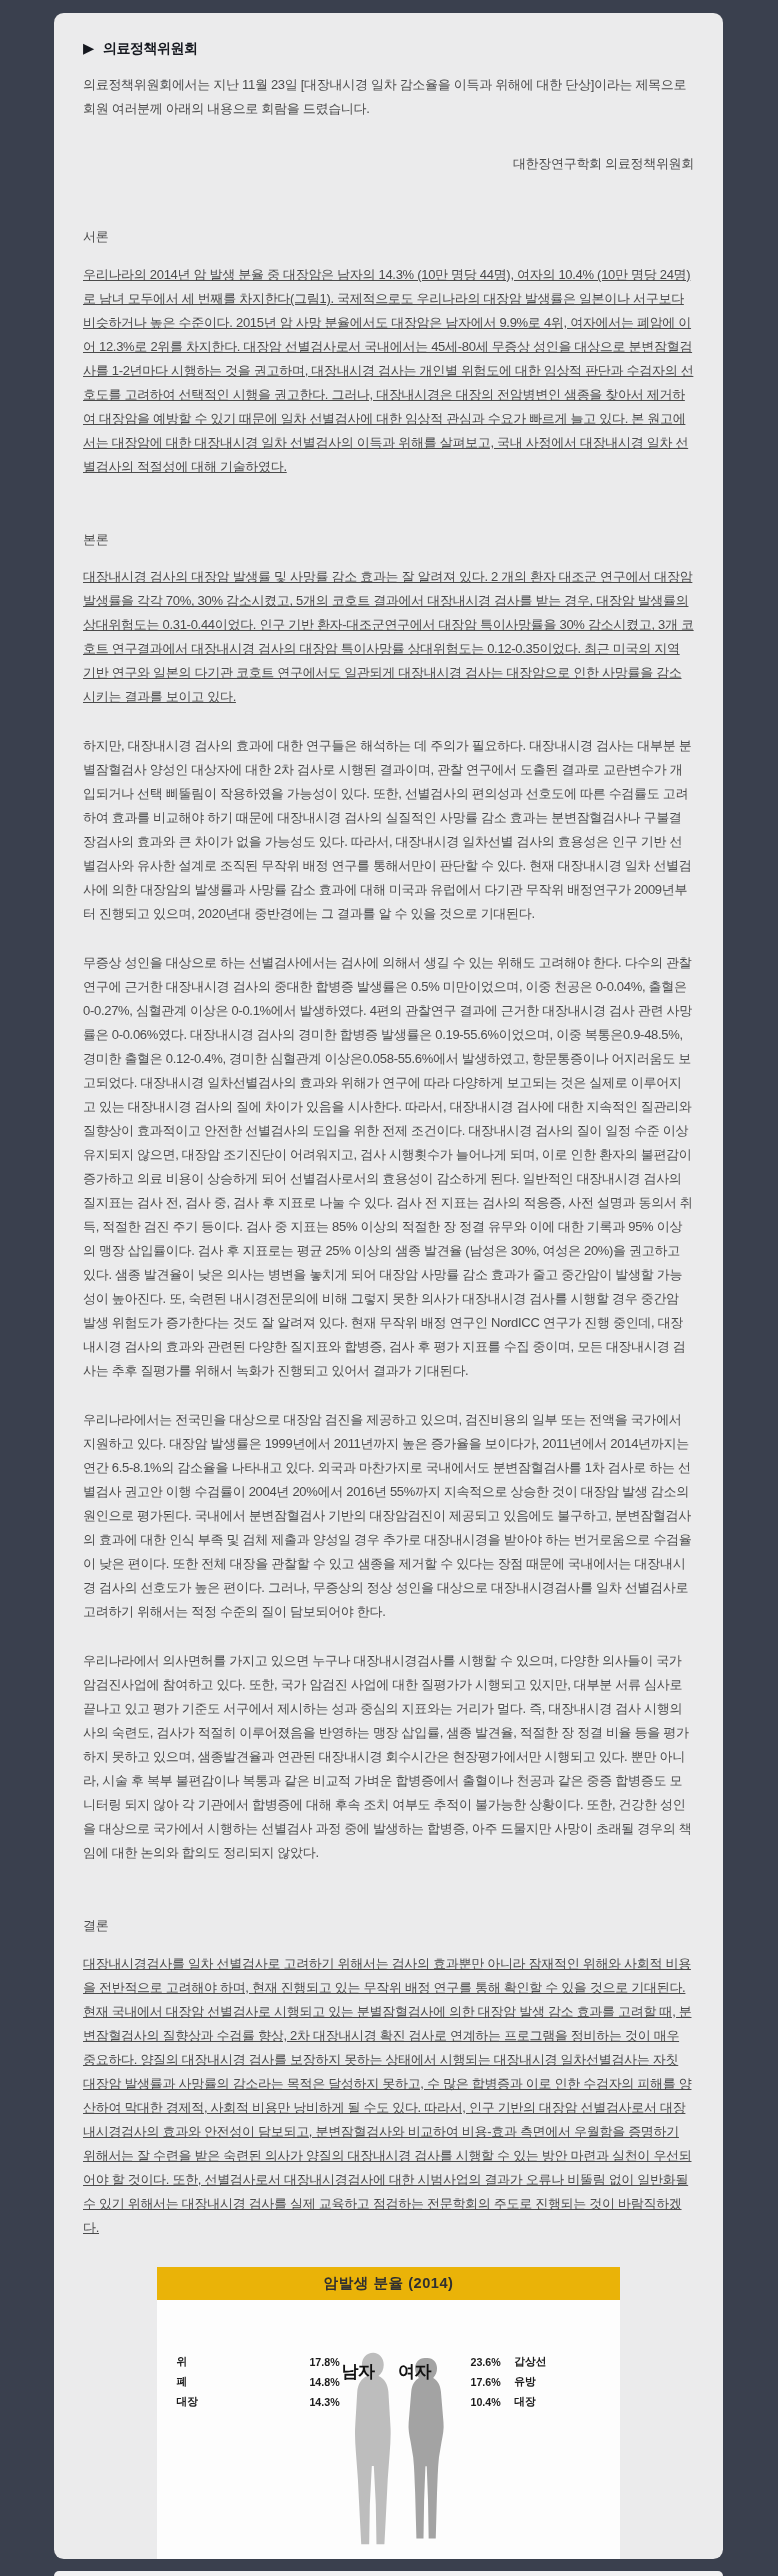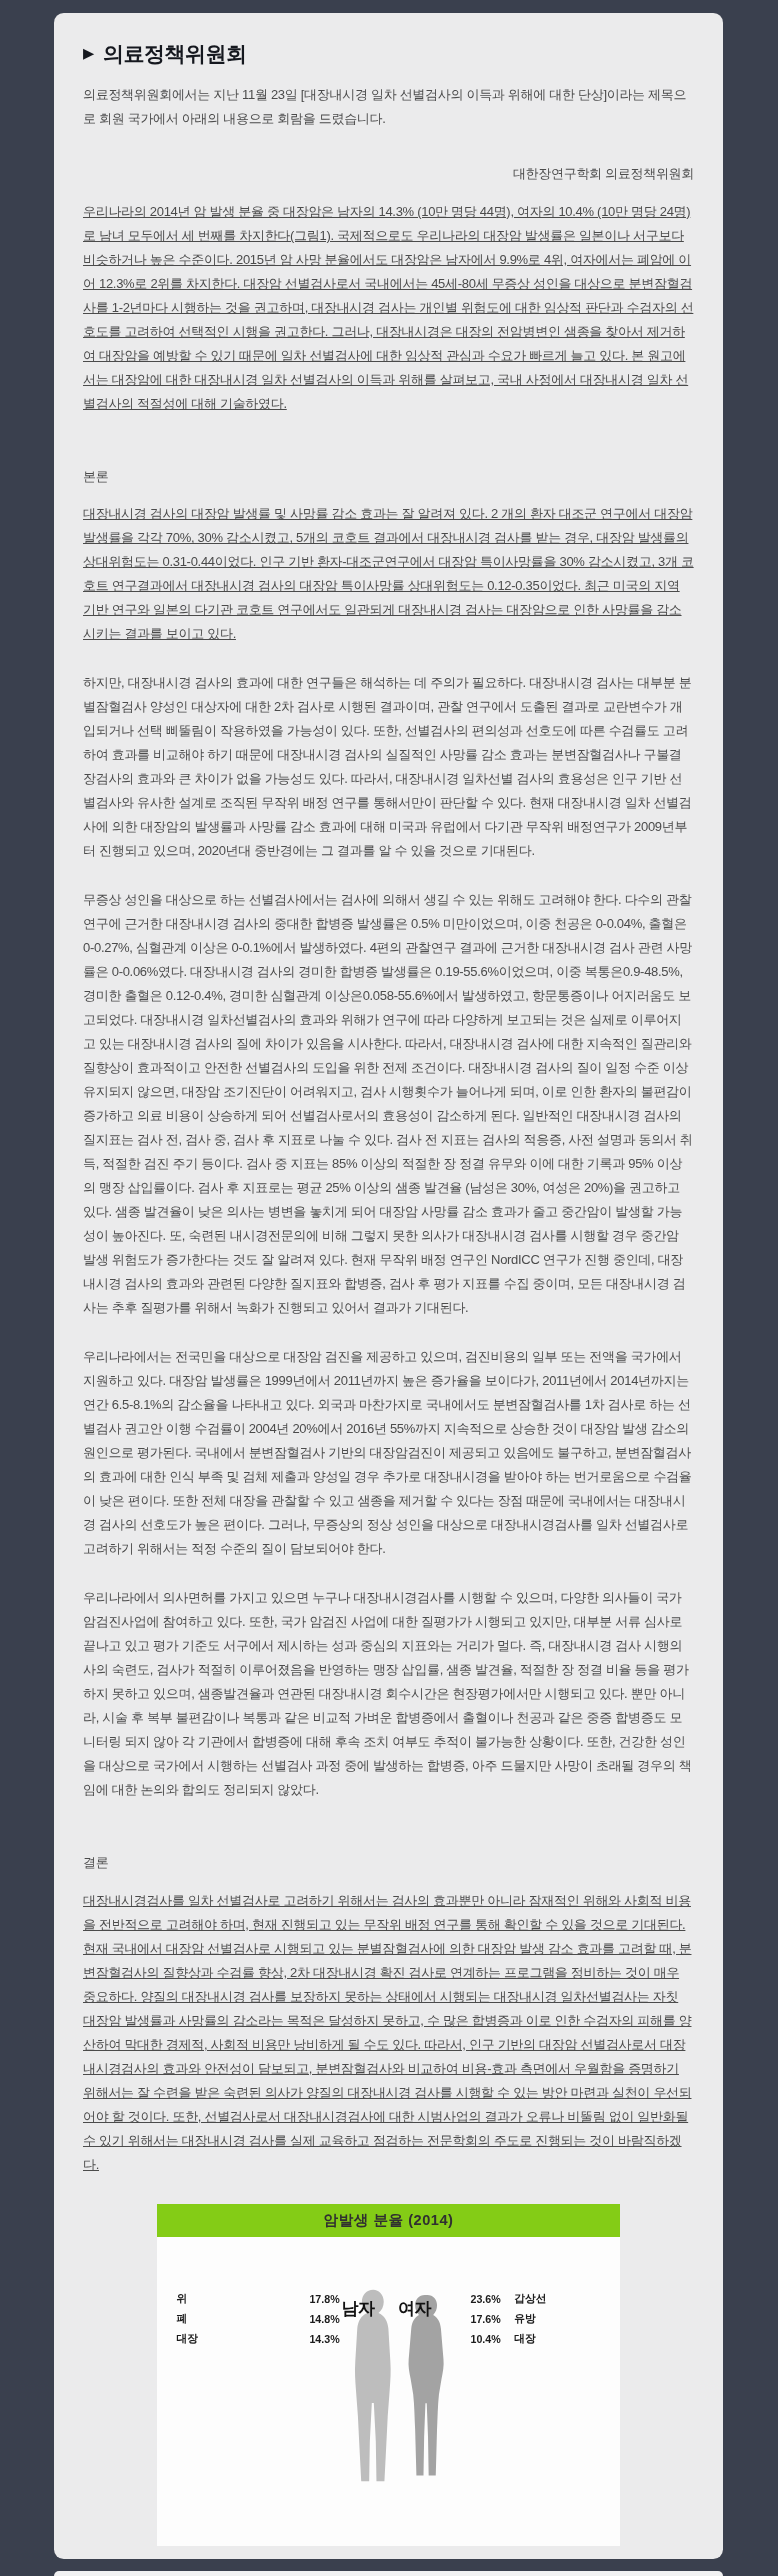--- a/index.html
+++ b/index.html
@@ -8,40 +8,40 @@
     background:#3a404e;
     font-family:"Liberation Sans","DejaVu Sans",sans-serif;
   }
   .card{
     position:absolute;left:54px;top:12.6px;width:669px;height:2546px;
     background:#ebebec;border-radius:9.7px;box-sizing:border-box;
     padding:27px 29px 0 29px;overflow:hidden;
   }
   .doc-header{display:flex;align-items:center;gap:8.8px;margin-bottom:15.6px;}
   .arrow{color:#15181f;font-size:14.6px;line-height:1;}
-  .doc-header .htitle{font-size:21px;font-weight:bold;color:#15181f;letter-spacing:-0.5px;}
+  .doc-header .htitle{font-size:14px;font-weight:bold;color:#15181f;letter-spacing:-0.5px;}
   p{margin:0;}
   .body-text{
     font-size:13px;line-height:24px;color:#4b4b4b;letter-spacing:-0.3px;
     text-align:left;
   }
   .intro{margin-bottom:0;}
   .doc-title{text-align:center;margin-top:25px;}
   .byline{text-align:right;margin-top:31px;}
   .sec-head{margin-top:49px;}
   .sec-par{margin-top:13.6px;text-decoration:underline;}
   .par-gap{margin-top:25px;}
   .fig-caption{margin-top:51px;}
   
   .chart{
     width:463px;margin:27px auto 0 auto;background:#fdfdfd;
     box-sizing:border-box;
   }
   .chart-bar{
-    height:33px;background:#84cc16;display:flex;align-items:center;justify-content:center;
+    height:33px;background:#eab308;display:flex;align-items:center;justify-content:center;
     font-size:14.6px;font-weight:bold;color:#303030;letter-spacing:0.5px;
   }
   .chart-body{position:relative;display:flex;align-items:flex-start;padding:17.5px 15.6px 0 19.5px;min-height:292px;}
   .ctable{font-size:10.7px;font-weight:bold;color:#1c1c1c;}
   .ctable.left{width:167px;padding-top:35px;}
   .ctable.right{width:146px;padding-top:35px;margin-left:9.7px;}
   .crow{display:flex;align-items:center;height:20px;}
   .crow .clabel{flex:1;}
   .crow .cval{width:43px;text-align:right;}
   .crow.rrow .cval{width:39px;margin-right:13.6px;}
@@ -62,25 +62,26 @@
 </head>
 <body>
 
 <div class="card">
 
   <div class="doc-header">
     <span class="arrow">▶</span>
     <span class="htitle">의료정책위원회</span>
   </div>
 
-  <p class="body-text intro">의료정책위원회에서는 지난 11월 23일 [대장내시경 일차 선별검사의 이득과 위해에 대한 단상]이라는 제목으로 회원 국가에서 아래의 내용으로 회람을 드렸습니다.</p>
+  <p class="body-text intro">의료정책위원회에서는 지난 11월 23일 [대장내시경 일차 감소율을 이득과 위해에 대한 단상]이라는 제목으로 회원 여러분께 아래의 내용으로 회람을 드렸습니다.</p>
 
 
   <p class="body-text byline">대한장연구학회 의료정책위원회</p>
 
+  <p class="body-text sec-head">서론</p>
   <p class="body-text sec-par">우리나라의 2014년 암 발생 분율 중 대장암은 남자의 14.3% (10만 명당 44명), 여자의 10.4% (10만 명당 24명)로 남녀 모두에서 세 번째를 차지한다(그림1). 국제적으로도 우리나라의 대장암 발생률은 일본이나 서구보다 비슷하거나 높은 수준이다. 2015년 암 사망 분율에서도 대장암은 남자에서 9.9%로 4위, 여자에서는 폐암에 이어 12.3%로 2위를 차지한다. 대장암 선별검사로서 국내에서는 45세-80세 무증상 성인을 대상으로 분변잠혈검사를 1-2년마다 시행하는 것을 권고하며, 대장내시경 검사는 개인별 위험도에 대한 임상적 판단과 수검자의 선호도를 고려하여 선택적인 시행을 권고한다. 그러나, 대장내시경은 대장의 전암병변인 샘종을 찾아서 제거하여 대장암을 예방할 수 있기 때문에 일차 선별검사에 대한 임상적 관심과 수요가 빠르게 늘고 있다. 본 원고에서는 대장암에 대한 대장내시경 일차 선별검사의 이득과 위해를 살펴보고, 국내 사정에서 대장내시경 일차 선별검사의 적절성에 대해 기술하였다.</p>
 
   <p class="body-text sec-head">본론</p>
   <p class="body-text sec-par">대장내시경 검사의 대장암 발생률 및 사망률 감소 효과는 잘 알려져 있다. 2 개의 환자 대조군 연구에서 대장암 발생률을 각각 70%, 30% 감소시켰고, 5개의 코호트 결과에서 대장내시경 검사를 받는 경우, 대장암 발생률의 상대위험도는 0.31-0.44이었다. 인구 기반 환자-대조군연구에서 대장암 특이사망률을 30% 감소시켰고, 3개 코호트 연구결과에서 대장내시경 검사의 대장암 특이사망률 상대위험도는 0.12-0.35이었다. 최근 미국의 지역 기반 연구와 일본의 다기관 코호트 연구에서도 일관되게 대장내시경 검사는 대장암으로 인한 사망률을 감소시키는 결과를 보이고 있다.</p>
   <p class="body-text par-gap">하지만, 대장내시경 검사의 효과에 대한 연구들은 해석하는 데 주의가 필요하다. 대장내시경 검사는 대부분 분별잠혈검사 양성인 대상자에 대한 2차 검사로 시행된 결과이며, 관찰 연구에서 도출된 결과로 교란변수가 개입되거나 선택 삐뚤림이 작용하였을 가능성이 있다. 또한, 선별검사의 편의성과 선호도에 따른 수검률도 고려하여 효과를 비교해야 하기 때문에 대장내시경 검사의 실질적인 사망률 감소 효과는 분변잠혈검사나 구불결장검사의 효과와 큰 차이가 없을 가능성도 있다. 따라서, 대장내시경 일차선별 검사의 효용성은 인구 기반 선별검사와 유사한 설계로 조직된 무작위 배정 연구를 통해서만이 판단할 수 있다. 현재 대장내시경 일차 선별검사에 의한 대장암의 발생률과 사망률 감소 효과에 대해 미국과 유럽에서 다기관 무작위 배정연구가 2009년부터 진행되고 있으며, 2020년대 중반경에는 그 결과를 알 수 있을 것으로 기대된다.</p>
   <p class="body-text par-gap">무증상 성인을 대상으로 하는 선별검사에서는 검사에 의해서 생길 수 있는 위해도 고려해야 한다. 다수의 관찰연구에 근거한 대장내시경 검사의 중대한 합병증 발생률은 0.5% 미만이었으며, 이중 천공은 0-0.04%, 출혈은 0-0.27%, 심혈관계 이상은 0-0.1%에서 발생하였다. 4편의 관찰연구 결과에 근거한 대장내시경 검사 관련 사망률은 0-0.06%였다. 대장내시경 검사의 경미한 합병증 발생률은 0.19-55.6%이었으며, 이중 복통은0.9-48.5%, 경미한 출혈은 0.12-0.4%, 경미한 심혈관계 이상은0.058-55.6%에서 발생하였고, 항문통증이나 어지러움도 보고되었다. 대장내시경 일차선별검사의 효과와 위해가 연구에 따라 다양하게 보고되는 것은 실제로 이루어지고 있는 대장내시경 검사의 질에 차이가 있음을 시사한다. 따라서, 대장내시경 검사에 대한 지속적인 질관리와 질향상이 효과적이고 안전한 선별검사의 도입을 위한 전제 조건이다. 대장내시경 검사의 질이 일정 수준 이상 유지되지 않으면, 대장암 조기진단이 어려워지고, 검사 시행횟수가 늘어나게 되며, 이로 인한 환자의 불편감이 증가하고 의료 비용이 상승하게 되어 선별검사로서의 효용성이 감소하게 된다. 일반적인 대장내시경 검사의 질지표는 검사 전, 검사 중, 검사 후 지표로 나눌 수 있다. 검사 전 지표는 검사의 적응증, 사전 설명과 동의서 취득, 적절한 검진 주기 등이다. 검사 중 지표는 85% 이상의 적절한 장 정결 유무와 이에 대한 기록과 95% 이상의 맹장 삽입률이다. 검사 후 지표로는 평균 25% 이상의 샘종 발견율 (남성은 30%, 여성은 20%)을 권고하고 있다. 샘종 발견율이 낮은 의사는 병변을 놓치게 되어 대장암 사망률 감소 효과가 줄고 중간암이 발생할 가능성이 높아진다. 또, 숙련된 내시경전문의에 비해 그렇지 못한 의사가 대장내시경 검사를 시행할 경우 중간암 발생 위험도가 증가한다는 것도 잘 알려져 있다. 현재 무작위 배정 연구인 NordICC 연구가 진행 중인데, 대장내시경 검사의 효과와 관련된 다양한 질지표와 합병증, 검사 후 평가 지표를 수집 중이며, 모든 대장내시경 검사는 추후 질평가를 위해서 녹화가 진행되고 있어서 결과가 기대된다.</p>
   <p class="body-text par-gap">우리나라에서는 전국민을 대상으로 대장암 검진을 제공하고 있으며, 검진비용의 일부 또는 전액을 국가에서 지원하고 있다. 대장암 발생률은 1999년에서 2011년까지 높은 증가율을 보이다가, 2011년에서 2014년까지는 연간 6.5-8.1%의 감소율을 나타내고 있다. 외국과 마찬가지로 국내에서도 분변잠혈검사를 1차 검사로 하는 선별검사 권고안 이행 수검률이 2004년 20%에서 2016년 55%까지 지속적으로 상승한 것이 대장암 발생 감소의 원인으로 평가된다. 국내에서 분변잠혈검사 기반의 대장암검진이 제공되고 있음에도 불구하고, 분변잠혈검사의 효과에 대한 인식 부족 및 검체 제출과 양성일 경우 추가로 대장내시경을 받아야 하는 번거로움으로 수검율이 낮은 편이다. 또한 전체 대장을 관찰할 수 있고 샘종을 제거할 수 있다는 장점 때문에 국내에서는 대장내시경 검사의 선호도가 높은 편이다. 그러나, 무증상의 정상 성인을 대상으로 대장내시경검사를 일차 선별검사로 고려하기 위해서는 적정 수준의 질이 담보되어야 한다.</p>
   <p class="body-text par-gap">우리나라에서 의사면허를 가지고 있으면 누구나 대장내시경검사를 시행할 수 있으며, 다양한 의사들이 국가 암검진사업에 참여하고 있다. 또한, 국가 암검진 사업에 대한 질평가가 시행되고 있지만, 대부분 서류 심사로 끝나고 있고 평가 기준도 서구에서 제시하는 성과 중심의 지표와는 거리가 멀다. 즉, 대장내시경 검사 시행의사의 숙련도, 검사가 적절히 이루어졌음을 반영하는 맹장 삽입률, 샘종 발견율, 적절한 장 정결 비율 등을 평가하지 못하고 있으며, 샘종발견율과 연관된 대장내시경 회수시간은 현장평가에서만 시행되고 있다. 뿐만 아니라, 시술 후 복부 불편감이나 복통과 같은 비교적 가벼운 합병증에서 출혈이나 천공과 같은 중증 합병증도 모니터링 되지 않아 각 기관에서 합병증에 대해 후속 조치 여부도 추적이 불가능한 상황이다. 또한, 건강한 성인을 대상으로 국가에서 시행하는 선별검사 과정 중에 발생하는 합병증, 아주 드물지만 사망이 초래될 경우의 책임에 대한 논의와 합의도 정리되지 않았다.</p>
 
   <p class="body-text sec-head">결론</p>

